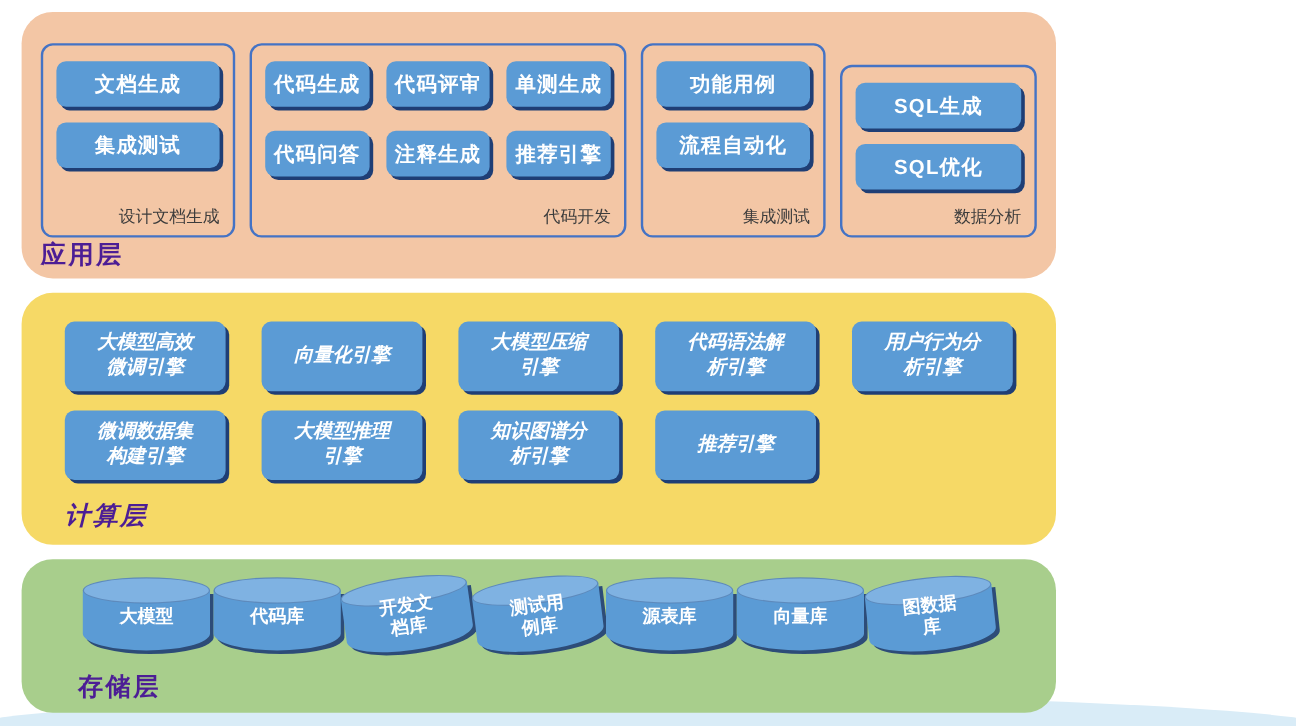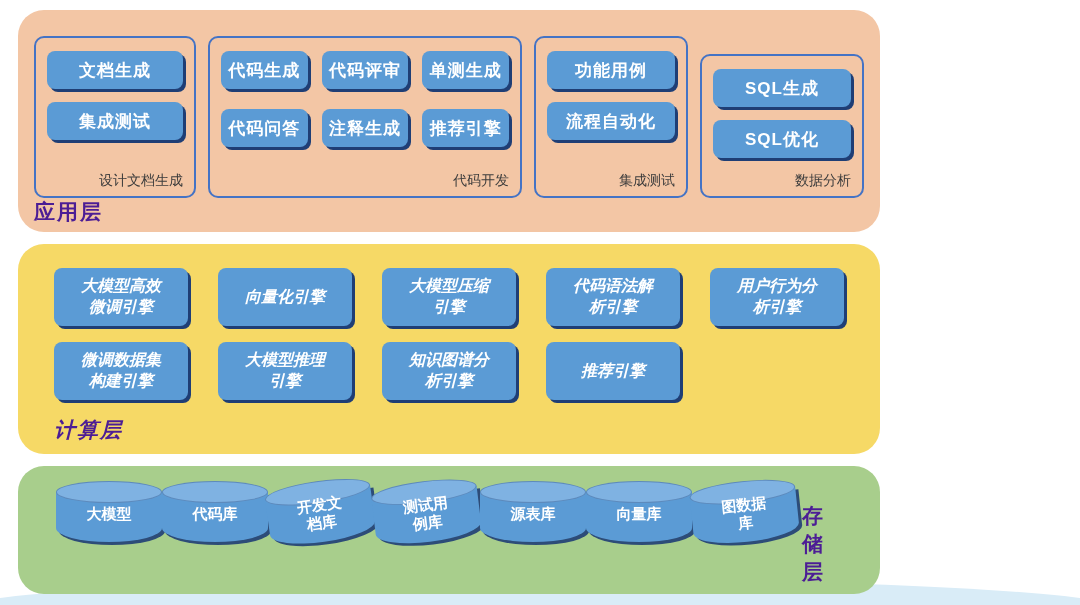--- a/index.html
+++ b/index.html
@@ -49,21 +49,21 @@
   }
   .engines{display:grid;grid-template-columns:repeat(5,1fr);gap:16px 30px;}
   .engine{
     min-height:58px;display:flex;align-items:center;justify-content:center;
     background:var(--box-fill,#5B9BD5);color:#fff;font-weight:bold;font-size:16px;
     border-radius:8px;box-shadow:3px 3px 0 var(--box-shadow,#1F3E75);
     text-align:center;padding:4px 20px;box-sizing:border-box;line-height:1.3;
   }
   .storage-layer{
     height:128px;background:var(--storage-bg,#A8CE8C);
-    padding:14px 34px 4px;display:flex;flex-direction:row;
+    padding:14px 47px 4px;display:flex;flex-direction:column;
   }
   .stores{display:flex;justify-content:space-between;align-items:flex-start;padding:0 4px;}
   .store{position:relative;margin-top:12px;}
   .stores .store:nth-child(3){transform:rotate(-8deg);}
   .stores .store:nth-child(4){transform:rotate(-7deg);}
   .stores .store:nth-child(7){transform:rotate(-6deg);}
   .cyl-body{
     width:106px;height:50px;background:var(--box-fill,#5B9BD5);
     border-radius:0 0 53px 53px / 0 0 14px 14px;
     box-shadow:3px 3px 0 rgba(31,62,117,0.9);position:relative;

